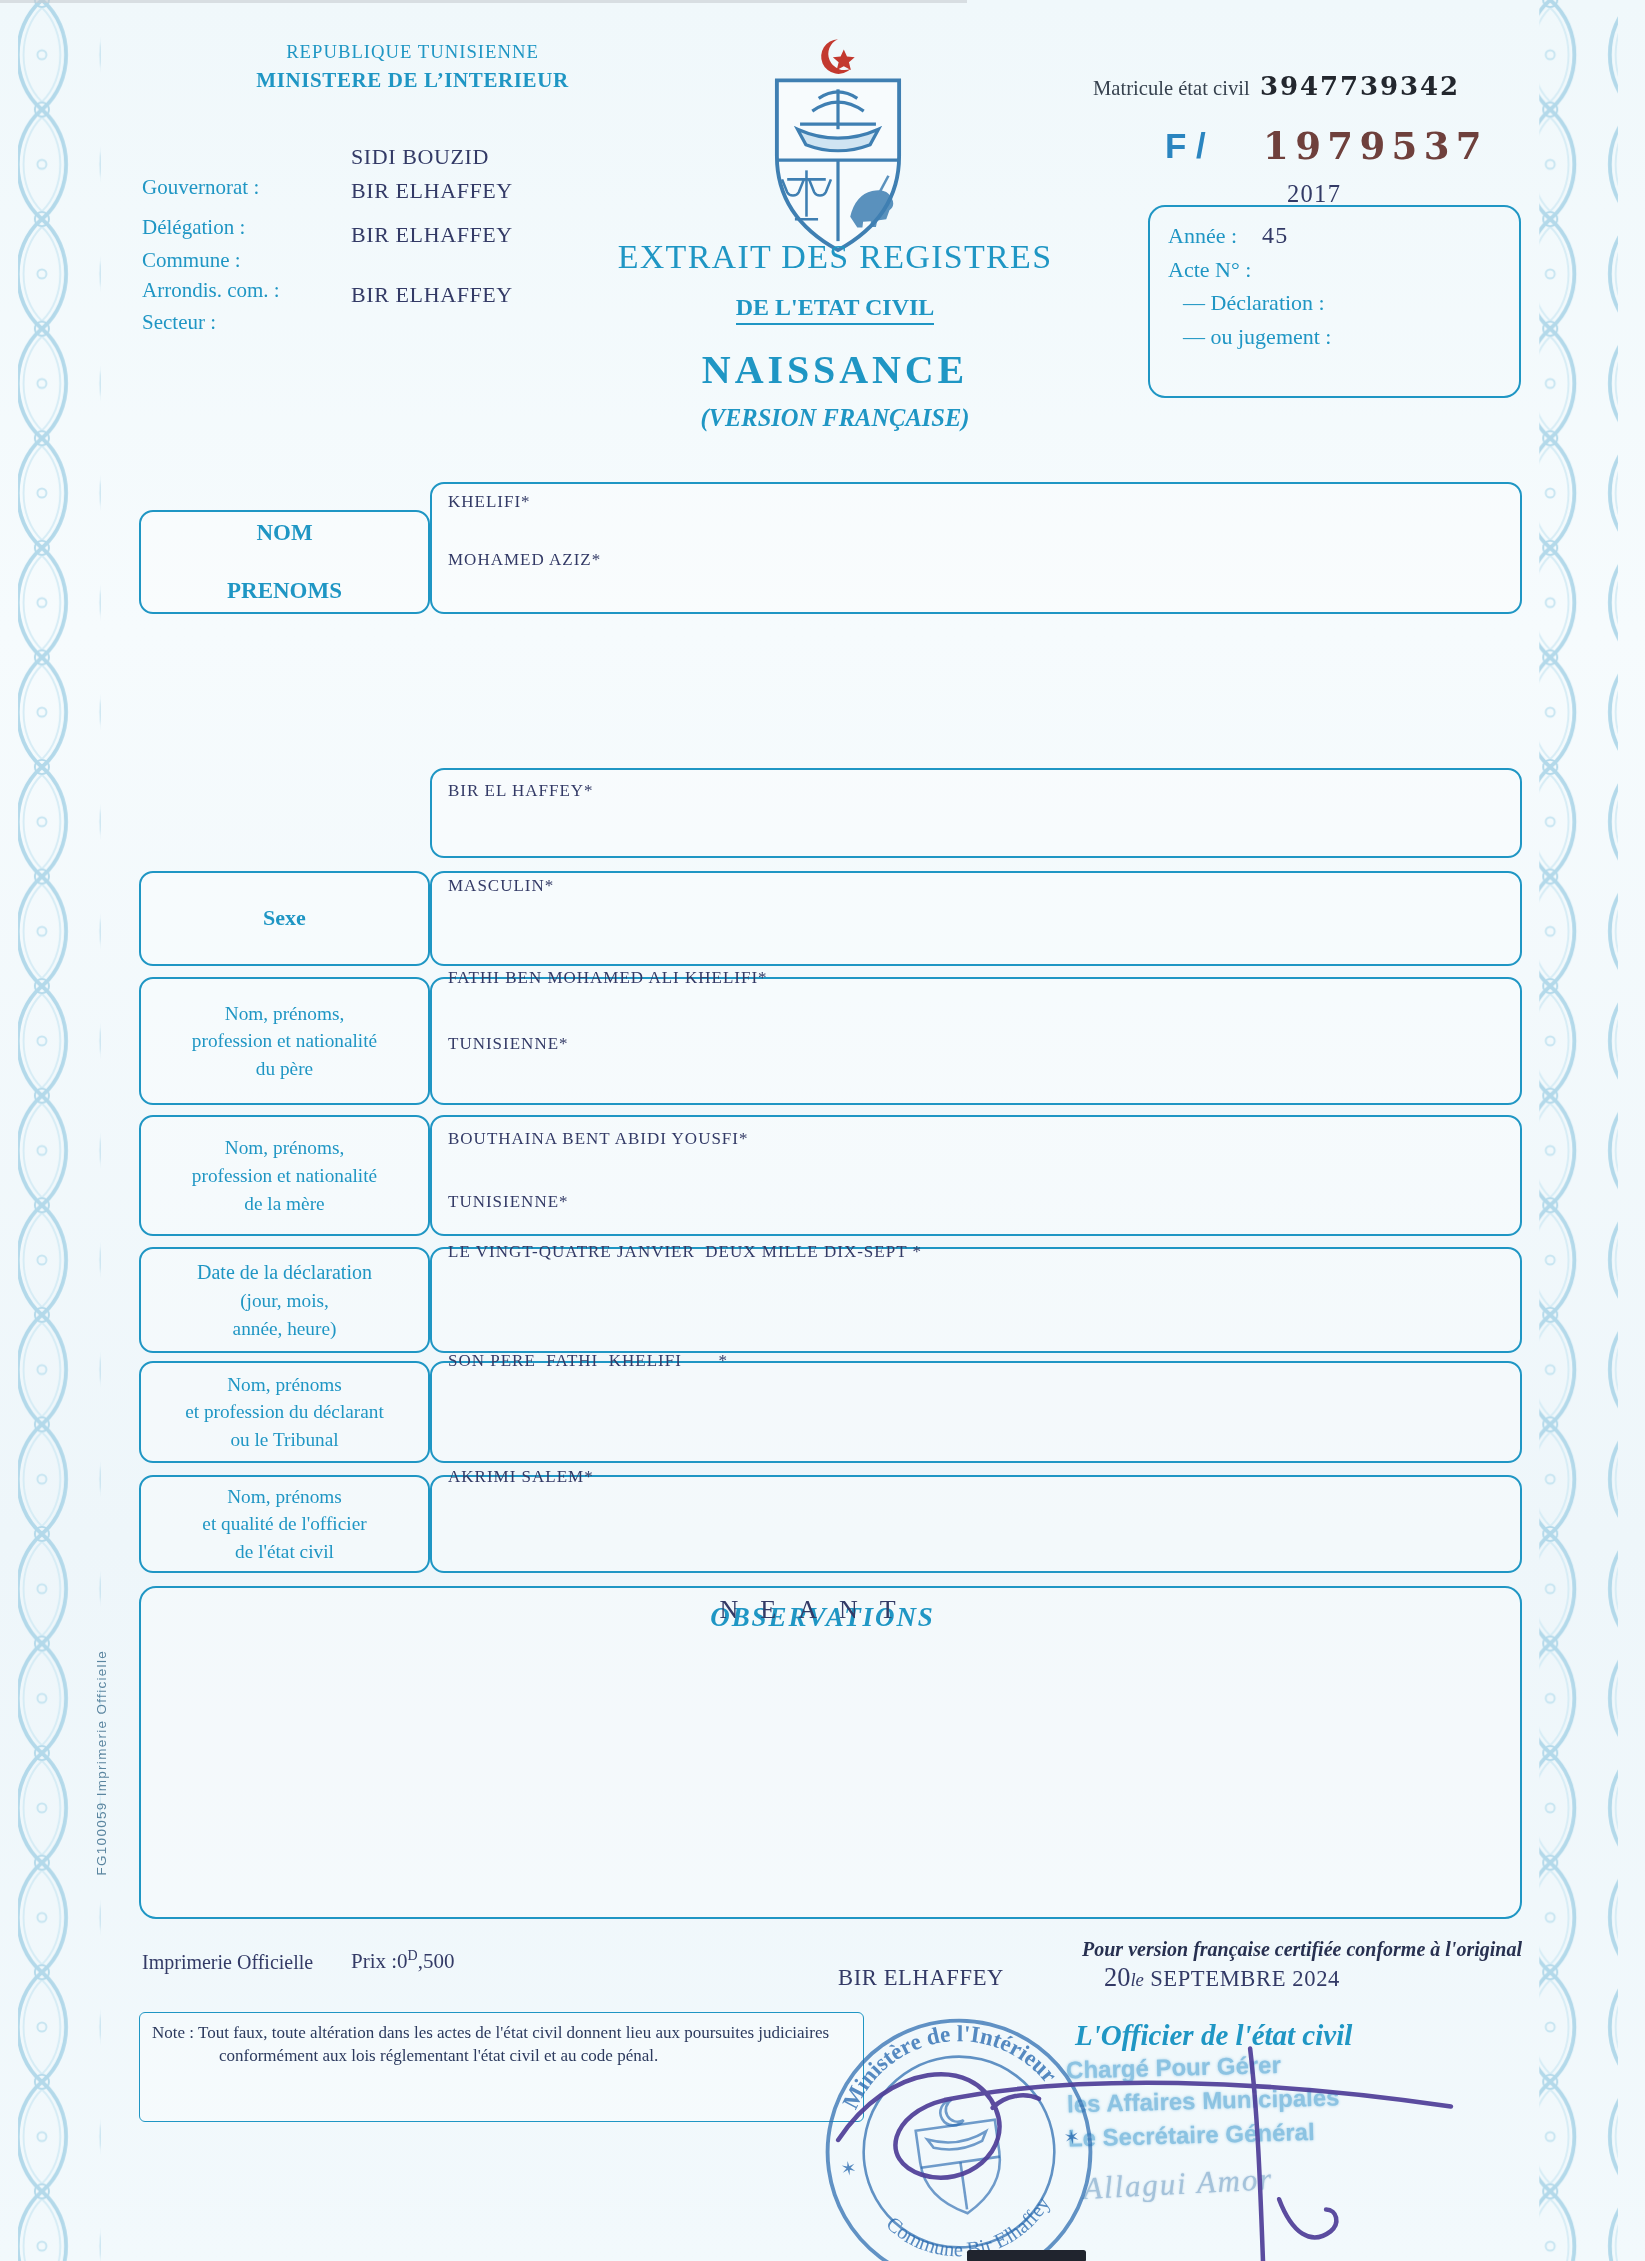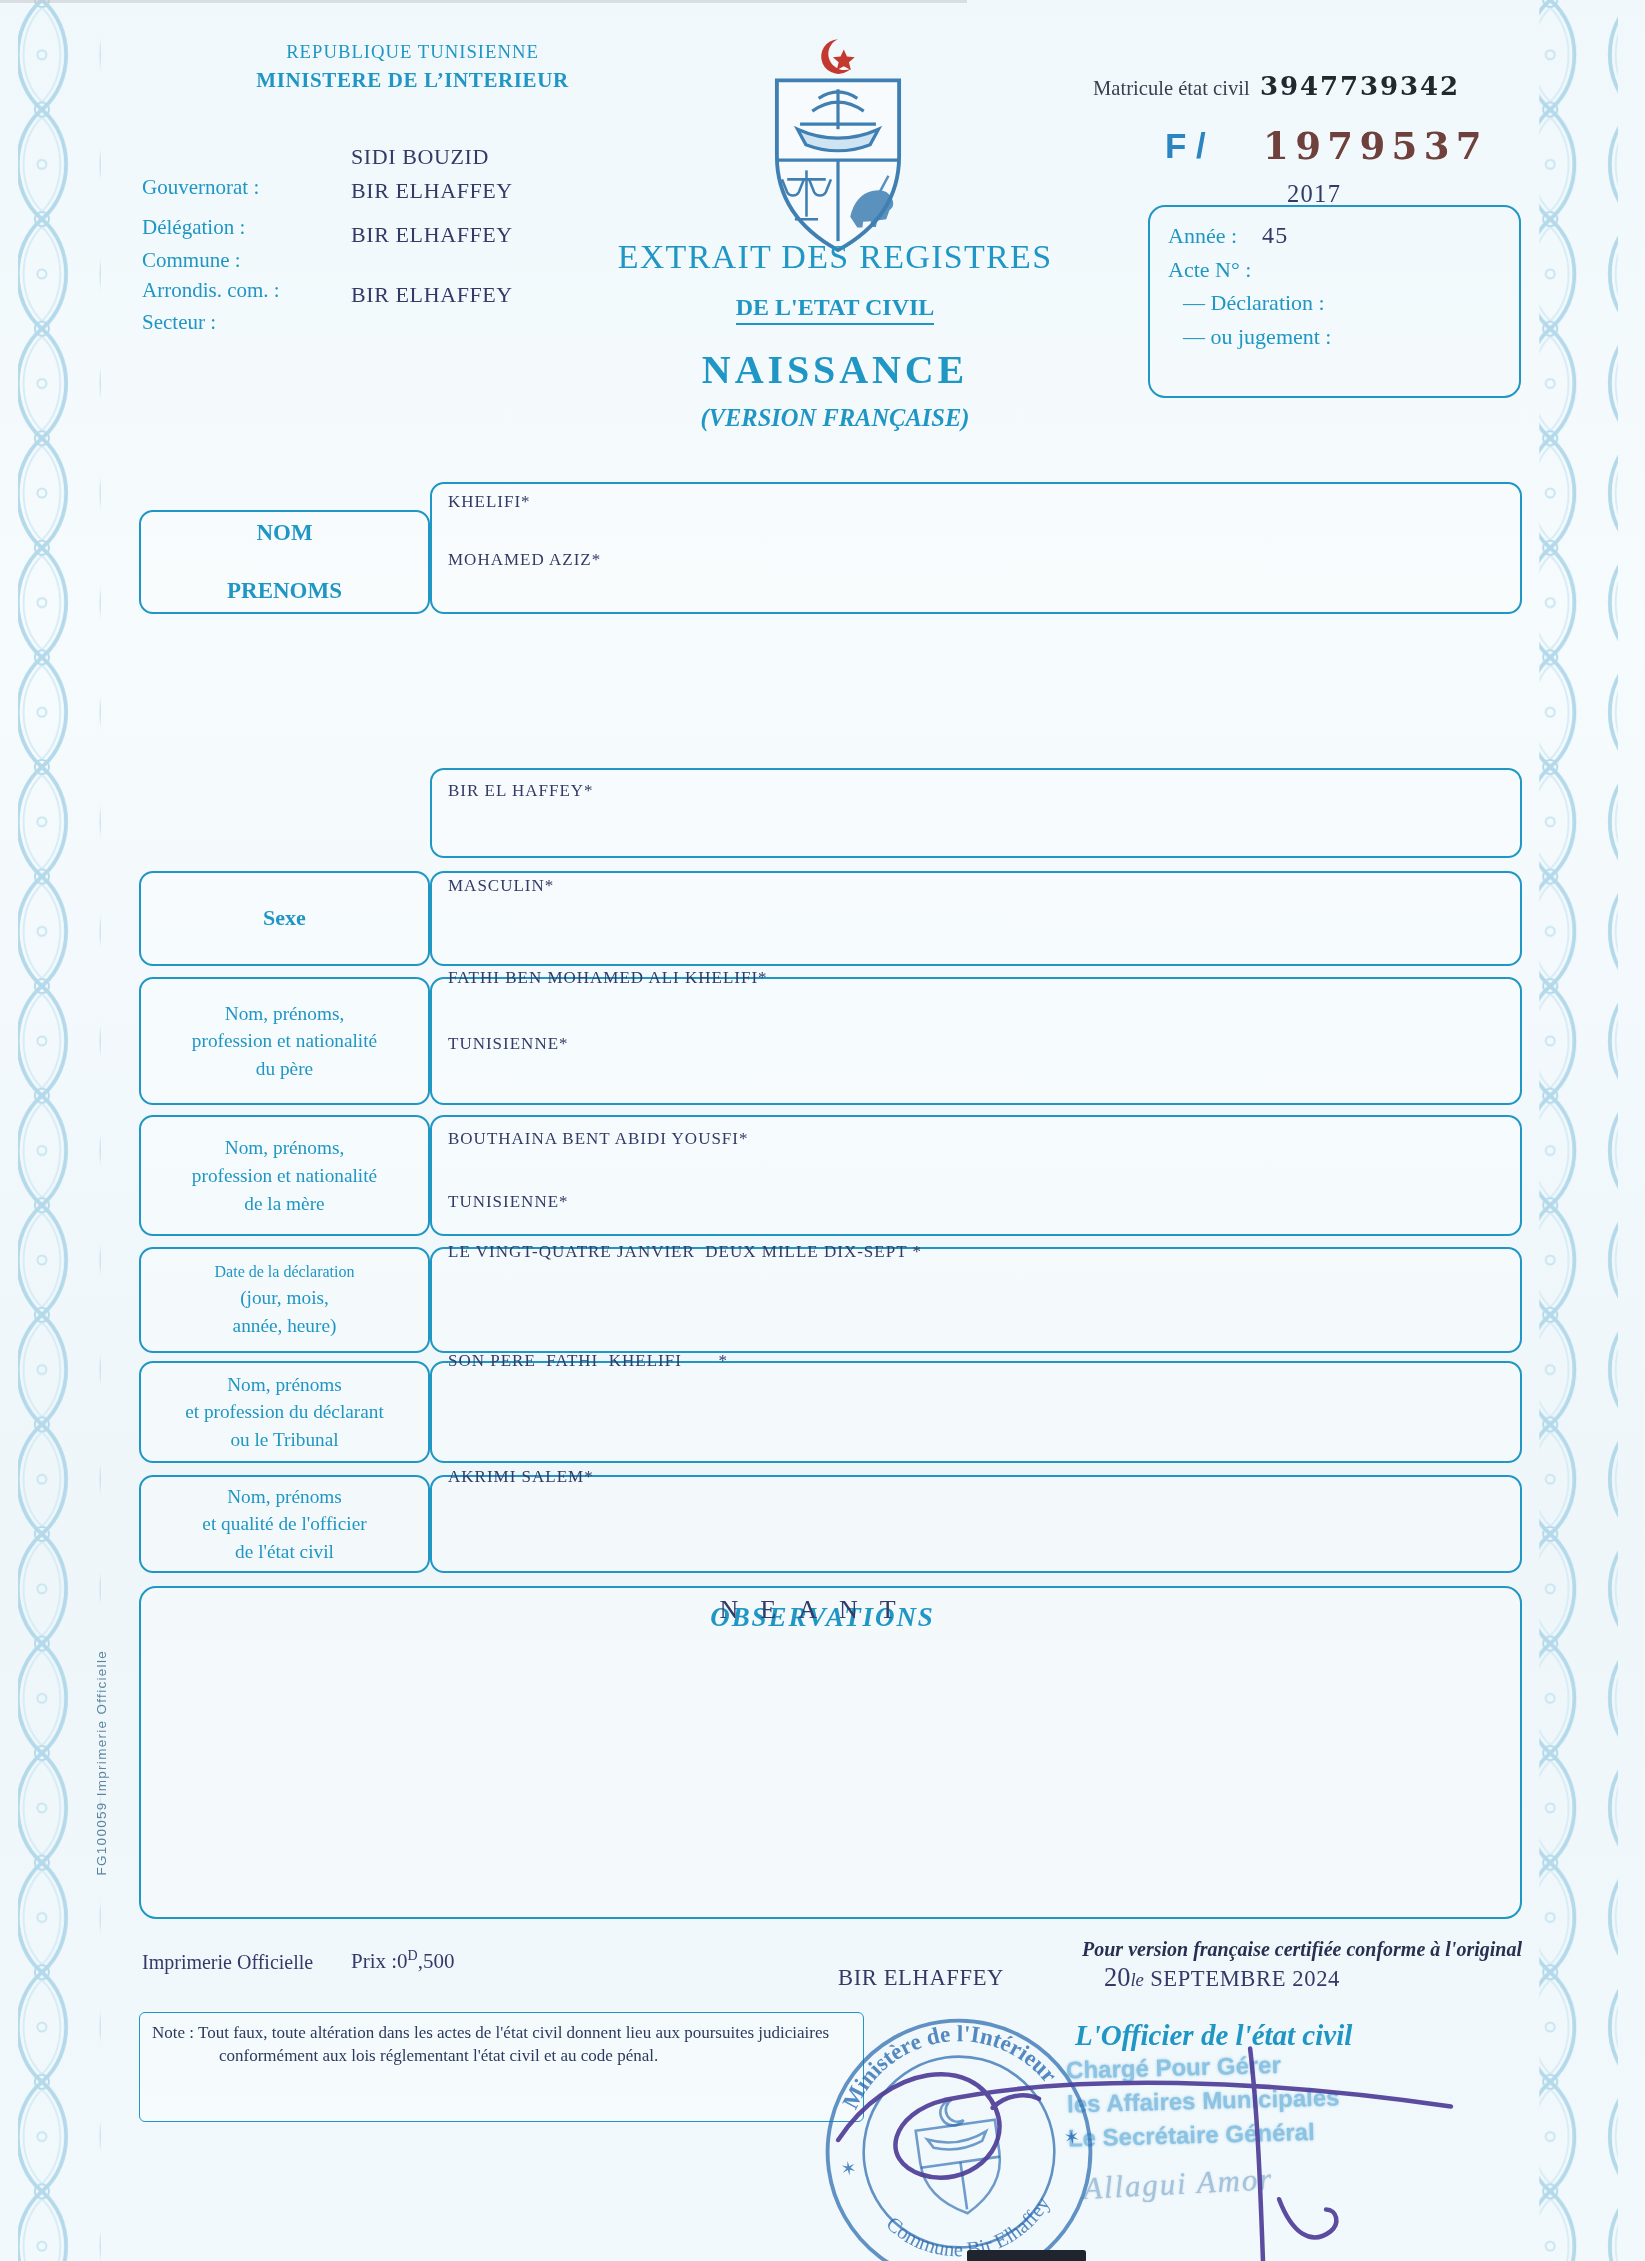--- a/index.html
+++ b/index.html
@@ -213,21 +213,21 @@
       <div class="lbl-reg">profession et nationalité</div>
       <div class="lbl-reg">de la mère</div>
     </div>
     <div class="valbox"></div>
     <div class="val" style="top:14px">BOUTHAINA BENT ABIDI YOUSFI*</div>
     <div class="val" style="top:77px">TUNISIENNE*</div>
   </div>
 
   <div class="row" style="top:1247px;height:106px">
     <div class="lblbox">
-      <div class="lbl-reg" style="font-size:16px">Date de la déclaration</div>
+      <div class="lbl-reg" style="font-size:20px">Date de la déclaration</div>
       <div class="lbl-reg">(jour, mois,</div>
       <div class="lbl-reg">année, heure)</div>
     </div>
     <div class="valbox"></div>
     <div class="val" style="top:-5.2px">LE VINGT-QUATRE JANVIER  DEUX MILLE DIX-SEPT *</div>
   </div>
 
   <div class="row" style="top:1361px;height:102px">
     <div class="lblbox">
       <div class="lbl-reg">Nom, prénoms</div>

